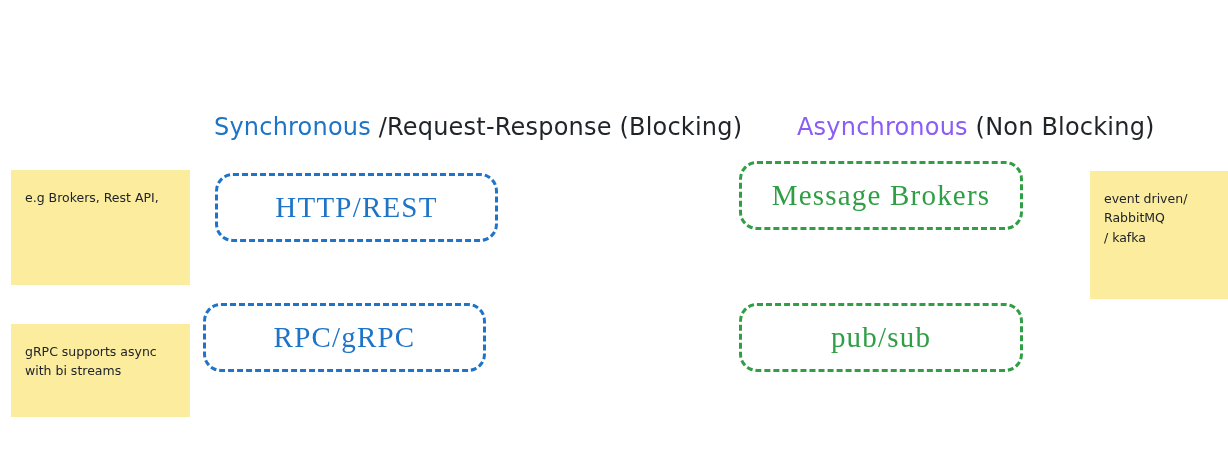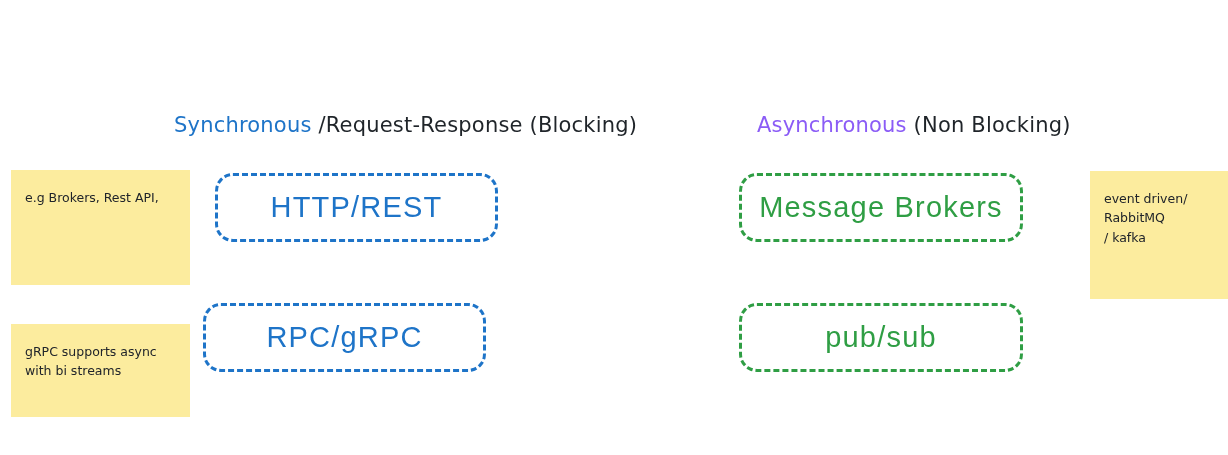--- a/index.html
+++ b/index.html
@@ -16,59 +16,60 @@
     height: 455px;
     background: #ffffff;
     overflow: hidden;
   }
 
   
   .heading {
     position: absolute;
     white-space: nowrap;
     font-family: "DejaVu Sans", sans-serif;
-    font-size: 21px;
+    font-size: 24px;
     letter-spacing: 0.2px;
     color: #1f2429;
+    margin-left: 40px;
   }
   .heading .accent-blue { color: #1e74c8; }
   .heading .accent-green { color: #8b5cf6; }
   .heading .plain { color: #1f2429; }
 
   #heading-sync  { left: 174px; top: 113px; }
   #heading-async { left: 757px; top: 113px; }
 
   
   .concept-box {
     position: absolute;
     box-sizing: border-box;
     display: flex;
     align-items: center;
     justify-content: center;
     border-radius: 18px;
     background: transparent;
   }
   .concept-box .label {
-    font-family: Liberation Sans, sans-serif;
+    font-family: Liberation Serif, serif;
     font-size: 29px;
     letter-spacing: 1.2px;
     white-space: nowrap;
   }
   .box-blue {
     border: 3px dashed #1e74c8;
   }
   .box-blue .label { color: #1e74c8; }
   .box-green {
     border: 3px dashed #2f9e44;
   }
   .box-green .label { color: #2f9e44; }
 
   #box-http    { left: 215px; top: 173px; width: 283px; height: 69px; }
   #box-rpc     { left: 203px; top: 303px; width: 283px; height: 69px; }
-  #box-broker  { left: 739px; top: 173px; width: 284px; height: 69px; }
+  #box-broker  { left: 739px; top: 161px; width: 284px; height: 69px; }
   #box-pubsub  { left: 739px; top: 303px; width: 284px; height: 69px; }
 
   
   .sticky {
     position: absolute;
     box-sizing: border-box;
     background: #fcec9e;
     padding: 18px 14px 10px 14px;
   }
   .sticky .note-text {

